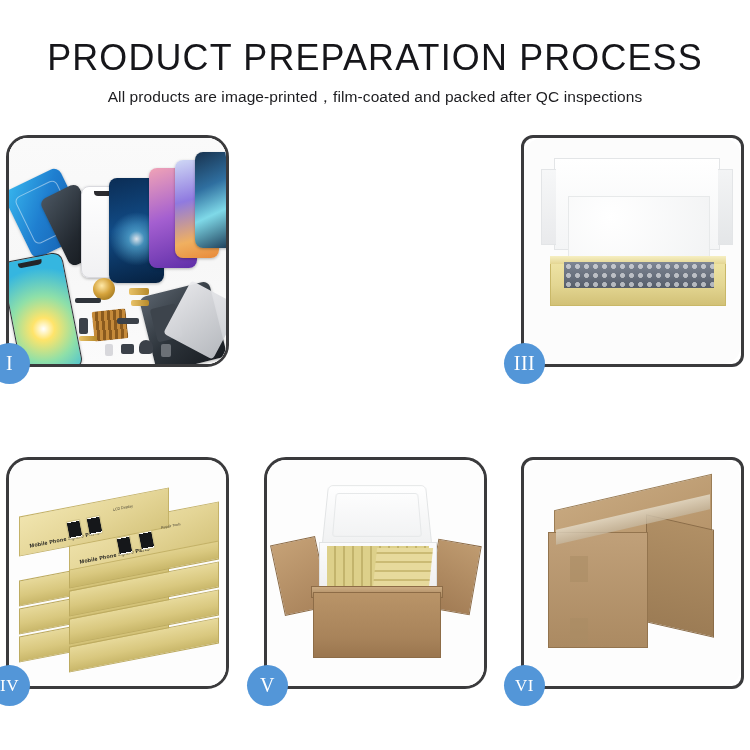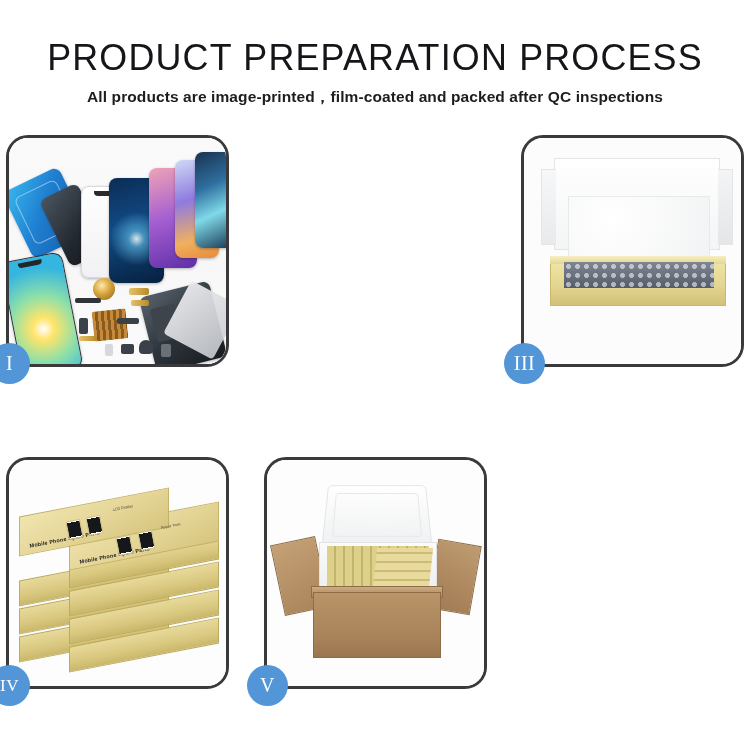--- a/index.html
+++ b/index.html
@@ -16,41 +16,41 @@
   .title {
     font-family: "Liberation Sans", sans-serif;
     font-size: 37px; font-weight: 400; letter-spacing: 1.2px;
     color: #16161a; line-height: 44px;
     margin-top: 36px;
     transform: scaleX(0.97); transform-origin: center;
     white-space: nowrap;
   }
   .subtitle {
     font-family: "Liberation Sans", sans-serif;
-    font-size: 15.5px; font-weight: 700; color: #1d1d20;
+    font-size: 15.5px; font-weight: 400; color: #1d1d20;
     line-height: 20px; margin-top: 7px; letter-spacing: 0.1px;
     white-space: nowrap;
   }
 
   
   .grid { position: absolute; left: 0; top: 135px; width: 750px; }
   .row { position: relative; height: 233px; }
   .row.r2 { margin-top: 89px; }
 
   .panel {
     position: absolute; top: 0;
     width: 223px; height: 232px;
     border: 3px solid #3a3a3c;
     border-radius: 22px;
     background: #ffffff;
     overflow: visible;
   }
   .panel.c1 { left: 6px; }
   .panel.c2 { left: 264px; }
-  .panel.c3 { left: 521px; }
+  .panel.c3 { left: 521px; border-radius: 12px; }
 
   .stage {
     position: absolute; inset: 0;
     border-radius: 19px;
     overflow: hidden;
     background: #fdfdfd;
   }
 
   .badge {
     position: absolute; left: -20px; bottom: -20px;
@@ -398,15 +398,26 @@
           <div class="foamlid"></div>
           <div class="foambox"></div>
           <div class="ybars"></div>
           <div class="ybars2"></div>
           <div class="carton-rim"></div>
           <div class="carton-front"></div>
         </div>
         <div class="badge">V</div>
       </div>
 
+      <div class="panel c3">
+        <div class="stage p6">
+          <div class="c6-top"></div>
+          <div class="c6-right"></div>
+          <div class="c6-front"></div>
+          <div class="tape"></div>
+          <div class="tape2"></div>
+          <div class="tape3"></div>
+        </div>
+        <div class="badge w">VI</div>
+      </div>
     </div>
   </div>
 </div>
 
 </body></html>

